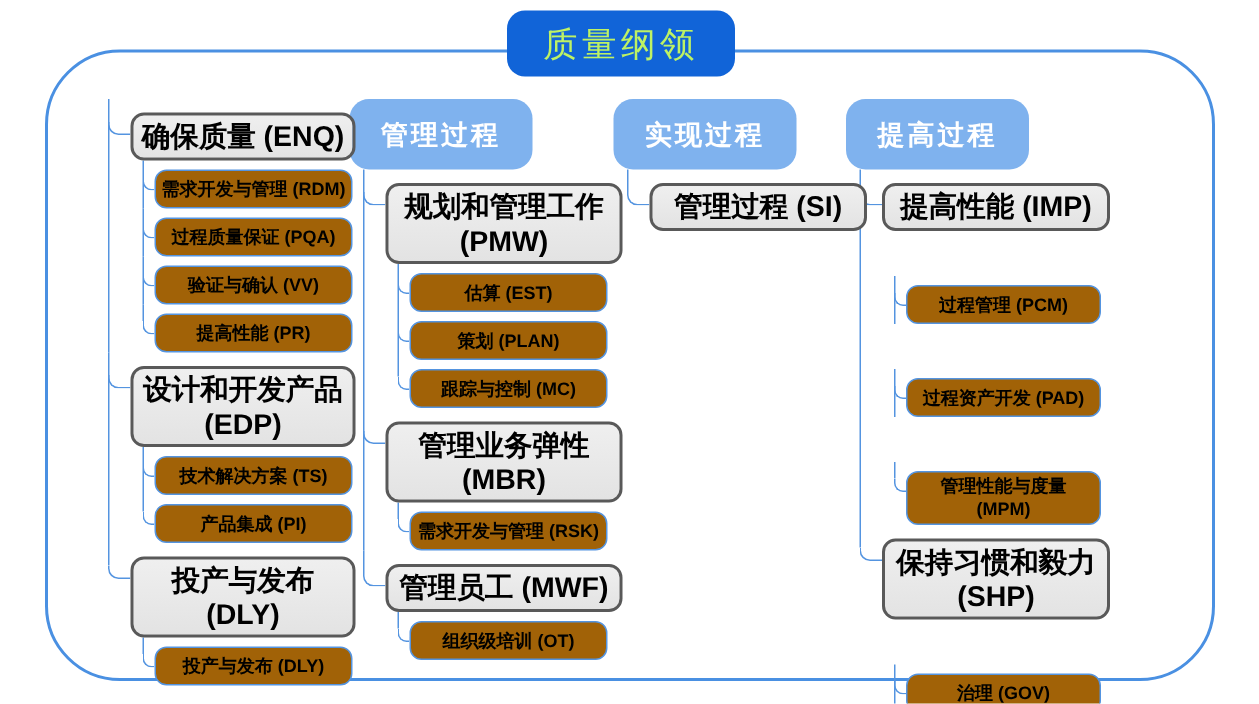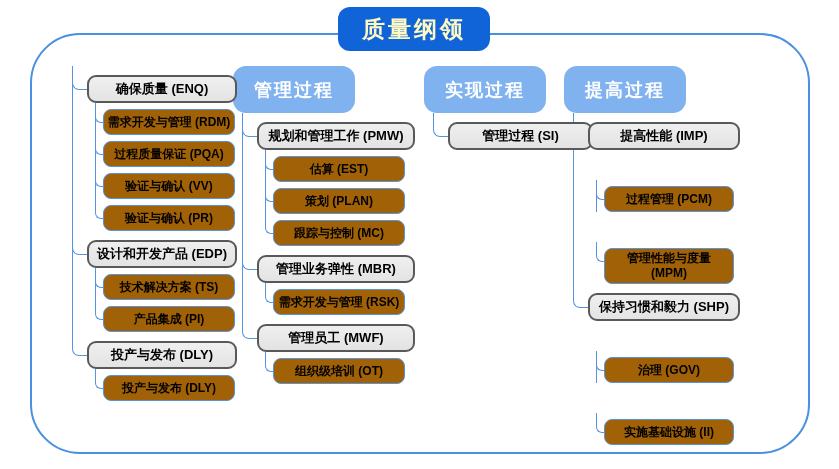--- a/index.html
+++ b/index.html
@@ -8,28 +8,28 @@
 
   
   .outer-frame{
     position:absolute;left:30px;top:33px;width:780px;height:421px;
     border:2px solid #4a90e2;border-radius:50px;box-sizing:border-box;background:#fff;
   }
 
   
   .diagram-title{
     position:absolute;left:338px;top:7px;width:152px;height:44px;
-    background:#1164d8;border-radius:12px;color:#fef9c3;
-    display:flex;align-items:center;justify-content:center;
-    font-size:23px;font-weight:bold;letter-spacing:3px;z-index:5;
+    background:#1164d8;border-radius:12px;color:#bef264;
+    display:flex;align-items:center;justify-content:center;
+    font-size:23px;font-weight:normal;letter-spacing:3px;z-index:5;
   }
 
   
   .col{position:absolute;top:66px;}
-  .col-1{left:63px;} .col-2{left:233px;} .col-3{left:424px;} .col-4{left:564px;}
+  .col-1{left:63px;} .col-2{left:233px;} .col-3{left:409px;} .col-4{left:564px;}
 
   .col-header{
     width:122px;height:47px;background:#7fb2ee;border-radius:13px;
     color:#fff;font-size:18px;font-weight:bold;letter-spacing:2px;
     display:flex;align-items:center;justify-content:center;
   }
 
   
   .groups{margin-left:24px;}
   .group{position:relative;margin-top:9px;}
@@ -44,21 +44,21 @@
     content:"";position:absolute;left:-15px;top:6px;width:14px;height:8px;
     border-left:1.5px solid #5494e0;border-bottom:1.5px solid #5494e0;
     border-bottom-left-radius:7px;z-index:1;
   }
 
   .gray-box{
     position:relative;z-index:2;width:150px;min-height:28px;box-sizing:border-box;
     background:linear-gradient(#efefef,#e3e3e3);
     border:2px solid #595959;border-radius:9px;
     display:flex;align-items:center;justify-content:center;
-    font-size:13px;font-weight:bold;color:#000;text-align:center;padding:1px 4px;
+    font-size:19px;font-weight:bold;color:#000;text-align:center;padding:1px 4px;
   }
 
   
   .children{margin-left:16px;}
   .child{position:relative;margin-top:6px;}
   .child::after{
     content:"";position:absolute;left:-8px;top:-6px;bottom:0;width:0;
     border-left:1.5px solid #5494e0;
   }
   .child:last-child::after{bottom:auto;height:11px;}
@@ -98,21 +98,21 @@
           <div class="child">
               <div class="white-box">需求开发与管理 (RDM)</div>
             </div>
           <div class="child">
               <div class="white-box">过程质量保证 (PQA)</div>
             </div>
           <div class="child">
               <div class="white-box">验证与确认 (VV)</div>
             </div>
           <div class="child">
-              <div class="white-box">验证与确认 (PR)</div>
+              <div class="white-box">提高性能 (PR)</div>
             </div>
         </div>
       </div>
       <div class="group">
         <div class="gray-box">设计和开发产品 (EDP)</div>
         <div class="children">
           <div class="child">
               <div class="white-box">技术解决方案 (TS)</div>
             </div>
           <div class="child">
@@ -179,20 +179,23 @@
   <div class="col col-4">
     <div class="col-header">提高过程</div>
     <div class="groups">
       <div class="group">
         <div class="gray-box">提高性能 (IMP)</div>
         <div class="children">
           <div class="child">
               <div class="white-box">过程管理 (PCM)</div>
             </div>
           <div class="child">
+              <div class="white-box">过程资产开发 (PAD)</div>
+            </div>
+          <div class="child">
               <div class="white-box">管理性能与度量 (MPM)</div>
             </div>
         </div>
       </div>
       <div class="group">
         <div class="gray-box">保持习惯和毅力 (SHP)</div>
         <div class="children">
           <div class="child">
               <div class="white-box">治理 (GOV)</div>
             </div>

